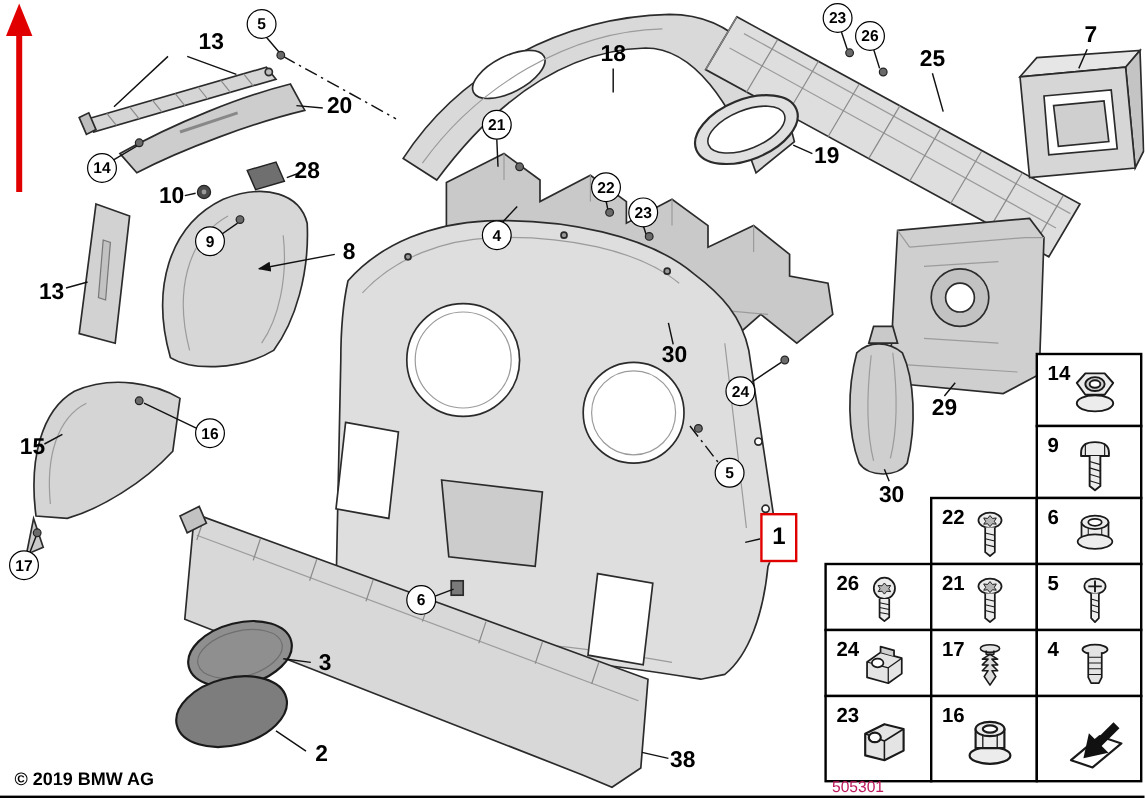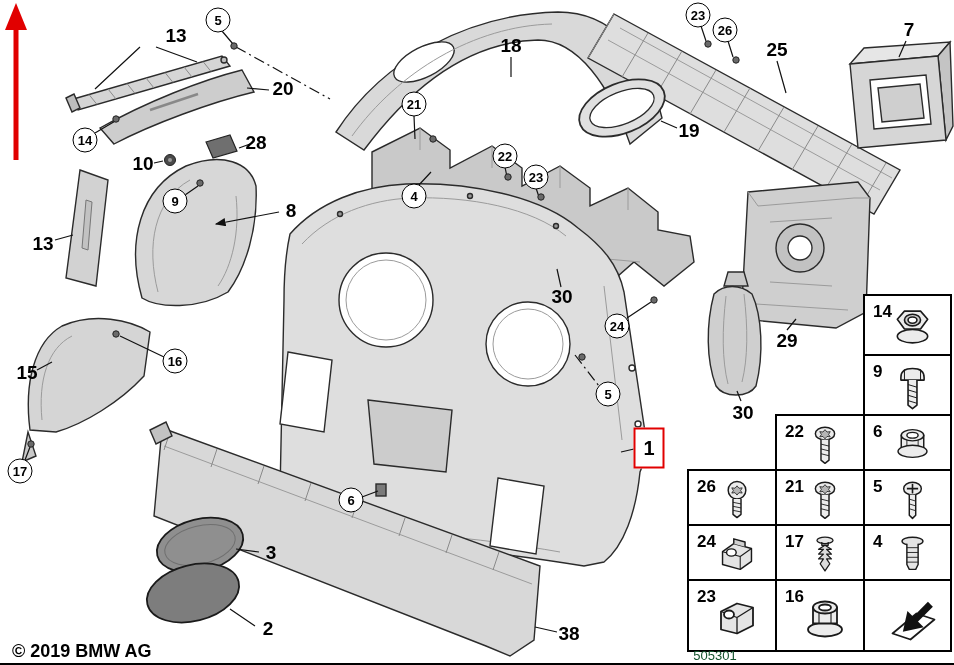--- a/index.html
+++ b/index.html
@@ -6,22 +6,22 @@
   #stage{position:relative;width:954px;height:665px;background:#fff;overflow:hidden;
          font-family:"Liberation Sans", sans-serif;}
   #stage svg{position:absolute;left:0;top:0;}
   #callouts{position:absolute;left:0;top:0;width:100%;height:100%;pointer-events:none;}
   .callout{position:absolute;transform:translate(-50%,-50%);color:#000;pointer-events:auto;cursor:pointer;}
   .plain{font-size:19px;font-weight:bold;white-space:nowrap;}
   .circled{width:23px;height:23px;border:1.7px solid #000;border-radius:50%;background:#fff;
            display:flex;align-items:center;justify-content:center;font-size:13px;font-weight:bold;}
   .boxed{width:27px;height:37px;border:2.6px solid var(--hl,#e10000);background:#fff;
          display:flex;align-items:center;justify-content:center;font-size:20px;font-weight:bold;}
-  #copyright{position:absolute;left:12px;top:641px;font-size:18px;font-weight:700;color:#000;}
-  #diagnum{position:absolute;left:680px;top:648px;width:70px;text-align:center;font-size:13px;color:#14532d;}
+  #copyright{position:absolute;left:12px;top:641px;font-size:15px;font-weight:700;color:#000;}
+  #diagnum{position:absolute;left:680px;top:648px;width:70px;text-align:center;font-size:13px;color:#be185d;}
   #bottomline{position:absolute;left:0;bottom:0;width:100%;height:2px;background:#000;}
   .gridlabel{font:bold 17px "Liberation Sans", sans-serif;fill:#000;}
   #red-arrow{position:absolute;left:652px;top:478px;}
 </style>
 </head>
 <body>
 
 <div id="stage">
 
   <svg id="diagram-svg" width="954" height="665" viewBox="0 0 954 665">

